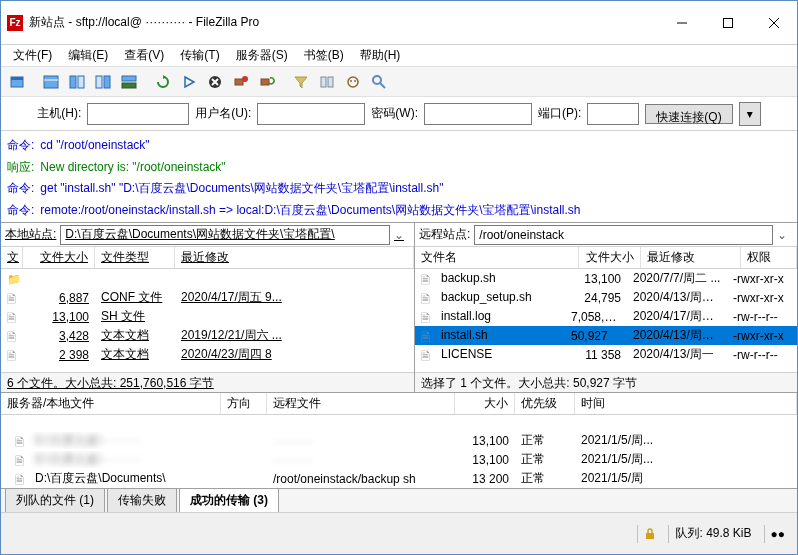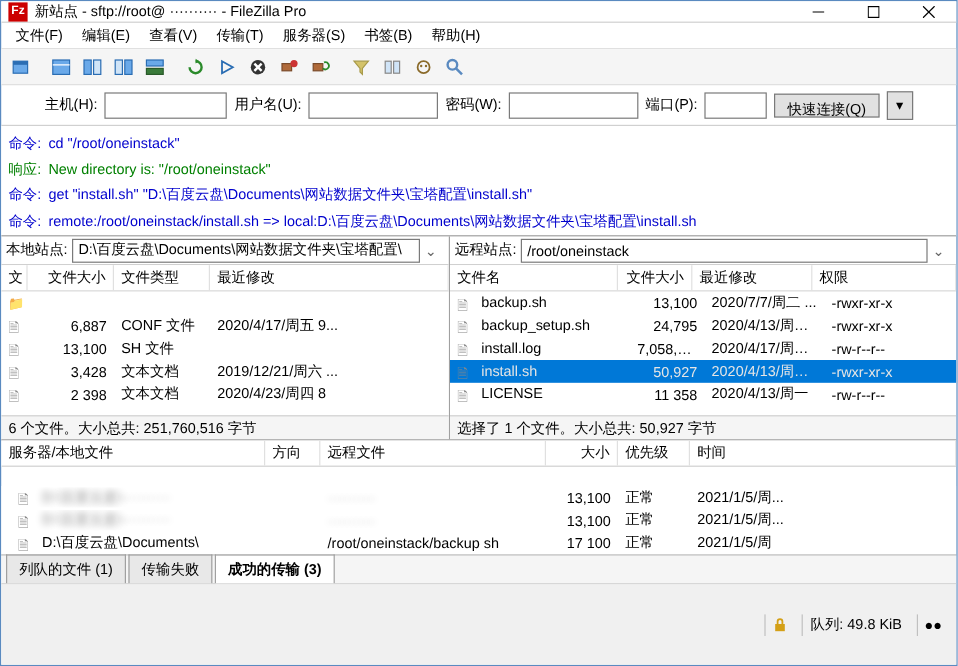--- a/index.html
+++ b/index.html
@@ -1,67 +1,67 @@
 <!DOCTYPE html>
 <html><head>
 <meta charset="utf-8">
 <style>
 * { margin: 0; padding: 0; box-sizing: border-box; font-family: "Microsoft YaHei", "Segoe UI", Tahoma, sans-serif; font-size: 12px; }
 body { background: #fff; width: 798px; height: 555px; overflow: hidden; border: 1px solid #5a8ac0; display: flex; flex-direction: column; }
-.titlebar { background: #fff; height: 18px; display: flex; align-items: center; padding: 0 0 0 6px; border-bottom: 1px solid #d0d0d0; }
+.titlebar { background: #fff; height: 44px; display: flex; align-items: center; padding: 0 0 0 6px; border-bottom: 1px solid #d0d0d0; }
 .titlebar .app-icon { width: 16px; height: 16px; background: #c00; color: #fff; font-weight: bold; font-size: 10px; display: flex; align-items: center; justify-content: center; margin-right: 6px; }
 .titlebar .title { flex: 1; color: #000; }
 .titlebar .winbtn { width: 46px; height: 30px; display: flex; align-items: center; justify-content: center; color: #000; }
 .menubar { height: 22px; display: flex; align-items: center; padding: 0 4px; border-bottom: 1px solid #e0e0e0; }
 .menubar span { padding: 2px 8px; }
 .toolbar { height: 30px; display: flex; align-items: center; padding: 2px 4px; gap: 2px; border-bottom: 1px solid #e0e0e0; background: #f5f5f5; }
 .tbtn { width: 24px; height: 24px; border: 1px solid transparent; display: flex; align-items: center; justify-content: center; }
 .tsep { width: 6px; }
 .quickbar { height: 34px; display: flex; align-items: center; padding: 4px 6px; gap: 6px; border-bottom: 1px solid #d0d0d0; justify-content: center; }
 .quickbar label { white-space: nowrap; }
 .quickbar input { border: 1px solid #7a7a7a; height: 22px; padding: 0 4px; background: #fff; }
 .qcbtn { border: 1px solid #7a7a7a; height: 20px; padding: 4px 10px; background: #e1e1e1; }
 .qcdrop { border: 1px solid #7a7a7a; height: 24px; width: 22px; background: #e1e1e1; display: flex; align-items: center; justify-content: center; }
 .log { height: 92px; overflow: hidden; padding: 4px 6px; border-bottom: 1px solid #a0a0a0; background: #fff; line-height: 1.8; }
 .log .cmd { color: #0000cd; }
 .log .resp { color: #008000; }
 .panes { display: flex; height: 170px; border-bottom: 1px solid #a0a0a0; }
 .pane { display: flex; flex-direction: column; overflow: hidden; }
-.pane.left { width: 374px; border-right: 1px solid #a0a0a0; }
+.pane.left { width: 414px; border-right: 1px solid #a0a0a0; text-decoration: underline; }
 .pane.right { flex: 1; }
 .pathrow { height: 24px; display: flex; align-items: center; padding: 2px 4px; gap: 4px; border-bottom: 1px solid #d0d0d0; }
 .pathrow input { flex: 1; border: 1px solid #7a7a7a; height: 20px; padding: 0 4px; }
 .pathrow .drop { width: 16px; color: #666; }
 .listhead { height: 22px; display: flex; align-items: center; border-bottom: 1px solid #d0d0d0; background: #fff; }
 .listhead .col { padding: 2px 6px; border-right: 1px solid #e0e0e0; overflow: hidden; white-space: nowrap; }
 .listbody { flex: 1; overflow: hidden; background: #fff; }
 .row { height: 19px; display: flex; align-items: center; }
 .row .cell { padding: 0 6px; overflow: hidden; white-space: nowrap; text-overflow: ellipsis; }
-.row.sel { background: #0078d7; color: #e5e5e5; }
+.row.sel { background: #0078d7; color: #000000; }
 .fileicon { width: 16px; height: 14px; display: inline-block; margin-right: 4px; vertical-align: middle; }
 .fileicon.doc::before { content: "🗎"; font-size: 11px; color: #888; }
 .fileicon.fold::before { content: "📁"; font-size: 11px; }
 .panestatus { height: 20px; padding: 2px 6px; border-top: 1px solid #d0d0d0; background: #f5f5f5; overflow: hidden; white-space: nowrap; }
 .queue { height: 96px; border-bottom: 1px solid #a0a0a0; display: flex; flex-direction: column; overflow: hidden; gap: 16px; }
 .queue .listbody .row .cell { text-overflow: clip; }
 .bottomtabs { height: 24px; display: flex; align-items: flex-end; padding: 0 4px; background: #f5f5f5; border-bottom: 1px solid #d0d0d0; }
 .btab { border: 1px solid #a0a0a0; border-bottom: none; padding: 3px 10px; margin-right: 2px; background: #e8e8e8; }
 .btab.active { background: #fff; font-weight: bold; }
 .statusbar { flex: 1; display: flex; align-items: center; justify-content: flex-end; padding: 0 6px; gap: 6px; background: #f0f0f0; }
 .statusbar .seg { padding: 0 6px; border-left: 1px solid #c0c0c0; height: 18px; display: flex; align-items: center; }
 .lock { color: #d4a017; }
 .blur { color: transparent; text-shadow: 0 0 6px #888; }
 svg { display: block; }
 </style>
 </head>
 <body>
 
 <div class="titlebar">
   <div class="app-icon">Fz</div>
-  <div class="title">新站点 - sftp://root@ ·········· - FileZilla Pro</div>
+  <div class="title">新站点 - sftp://local@ ·········· - FileZilla Pro</div>
   <div class="winbtn">
     <svg width="10" height="10">
         <line x1="0" y1="5" x2="10" y2="5" stroke="#000"></line>
       </svg>
   </div>
   <div class="winbtn">
     <svg width="10" height="10">
         <rect x="0.5" y="0.5" width="9" height="9" fill="none" stroke="#000"></rect>
       </svg>
   </div>
@@ -239,21 +239,21 @@
       </div>
     <div class="panestatus">6 个文件。大小总共: 251,760,516 字节</div>
   </div>
   <div class="pane right">
     <div class="pathrow">
       <span>远程站点:</span>
       <input value="/root/oneinstack" style="">
       <span class="drop">⌄</span>
     </div>
     <div class="listhead">
-      <div class="col" style="width:140px">文件名</div>
+      <div class="col" style="width:164px">文件名</div>
       <div class="col" style="width:62px;text-align:right">文件大小</div>
       <div class="col" style="width:100px">最近修改</div>
       <div class="col" style="flex:1">权限</div>
     </div>
     <div class="listbody" id="remotelist">
         <div class="row">
           <div class="cell" style="width:150px"><span class="fileicon doc"></span>backup.sh</div>
           <div class="cell" style="width:62px;text-align:right">13,100</div>
           <div class="cell" style="width:100px">2020/7/7/周二 ...</div>
           <div class="cell" style="flex:1">-rwxr-xr-x</div>
@@ -265,21 +265,21 @@
           <div class="cell" style="flex:1">-rwxr-xr-x</div>
         </div>
         <div class="row">
           <div class="cell" style="width:150px"><span class="fileicon doc"></span>install.log</div>
           <div class="cell" style="width:62px;text-align:right">7,058,6...</div>
           <div class="cell" style="width:100px">2020/4/17/周五...</div>
           <div class="cell" style="flex:1">-rw-r--r--</div>
         </div>
         <div class="row sel">
           <div class="cell" style="width:150px"><span class="fileicon doc"></span>install.sh</div>
-          <div class="cell" style="width:62px;text-align:right">50,927</div>
+          <div class="cell" style="width:62px;">50,927</div>
           <div class="cell" style="width:100px">2020/4/13/周一...</div>
           <div class="cell" style="flex:1">-rwxr-xr-x</div>
         </div>
         <div class="row">
           <div class="cell" style="width:150px"><span class="fileicon doc"></span>LICENSE</div>
           <div class="cell" style="width:62px;text-align:right">11 358</div>
           <div class="cell" style="width:100px">2020/4/13/周一</div>
           <div class="cell" style="flex:1">-rw-r--r--</div>
         </div>
       </div>
@@ -310,21 +310,21 @@
         <div class="cell" style="width:46px"></div>
         <div class="cell" style="width:188px"><span class="blur">··········</span></div>
         <div class="cell" style="width:60px;text-align:right">13,100</div>
         <div class="cell" style="width:60px">正常</div>
         <div class="cell" style="flex:1">2021/1/5/周...</div>
       </div>
       <div class="row">
         <div class="cell" style="width:220px;padding-left:14px"><span class="fileicon doc"></span><span class="">D:\百度云盘\Documents\</span></div>
         <div class="cell" style="width:46px"></div>
         <div class="cell" style="width:188px"><span class="">/root/oneinstack/backup sh</span></div>
-        <div class="cell" style="width:60px;text-align:right">17 100</div>
+        <div class="cell" style="width:60px;text-align:right">13 200</div>
         <div class="cell" style="width:60px">正常</div>
         <div class="cell" style="flex:1">2021/1/5/周</div>
       </div>
     </div>
 </div>
 
 <div class="bottomtabs">
   <div class="btab">列队的文件 (1)</div>
   <div class="btab">传输失败</div>
   <div class="btab active">成功的传输 (3)</div>

